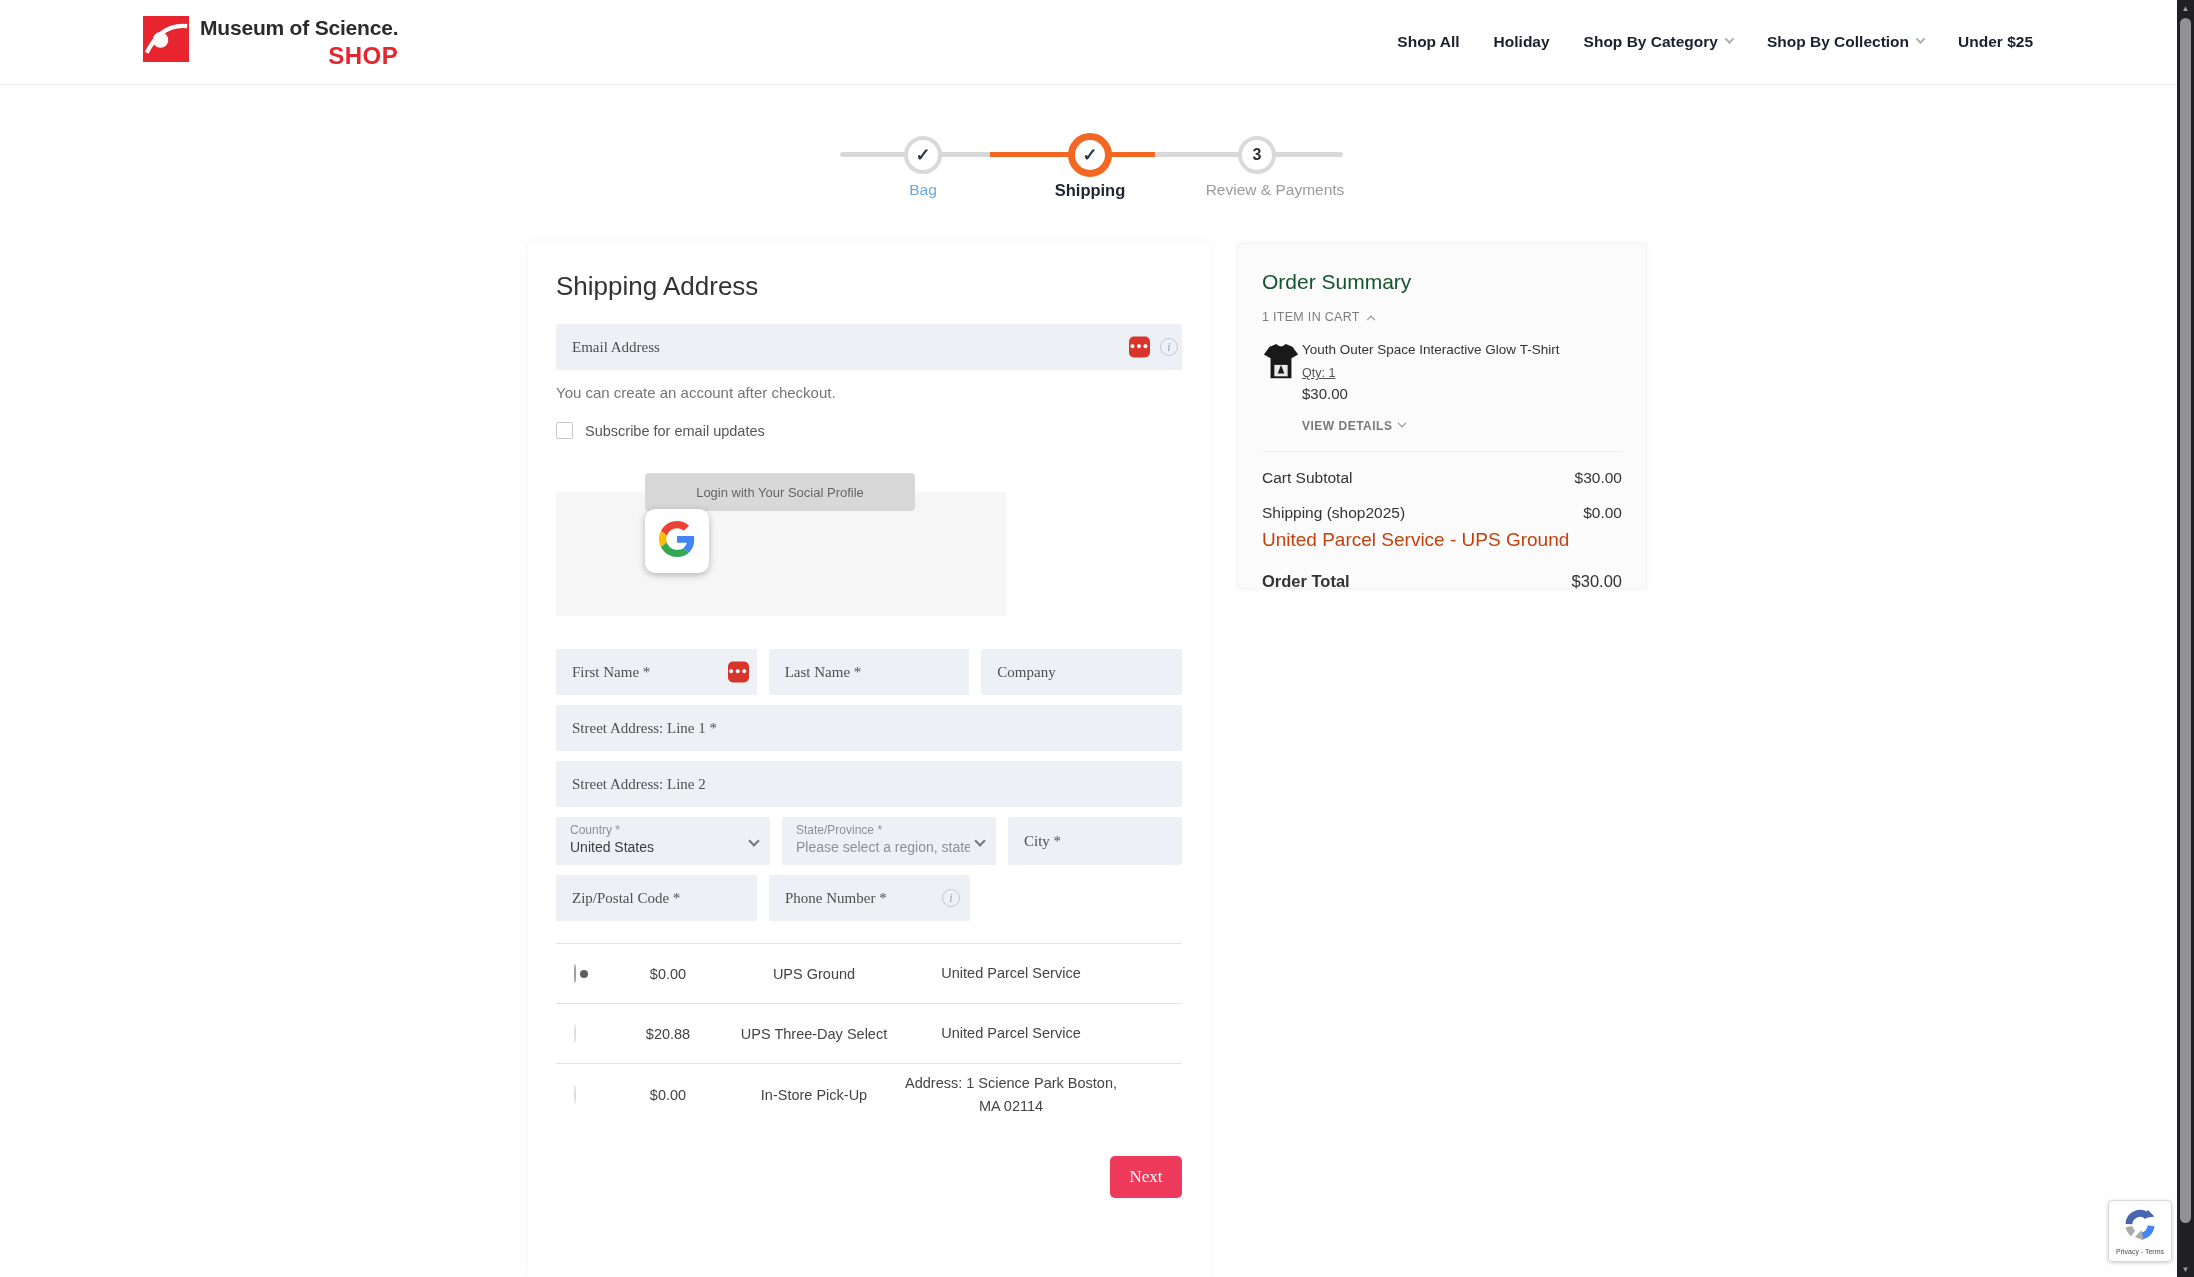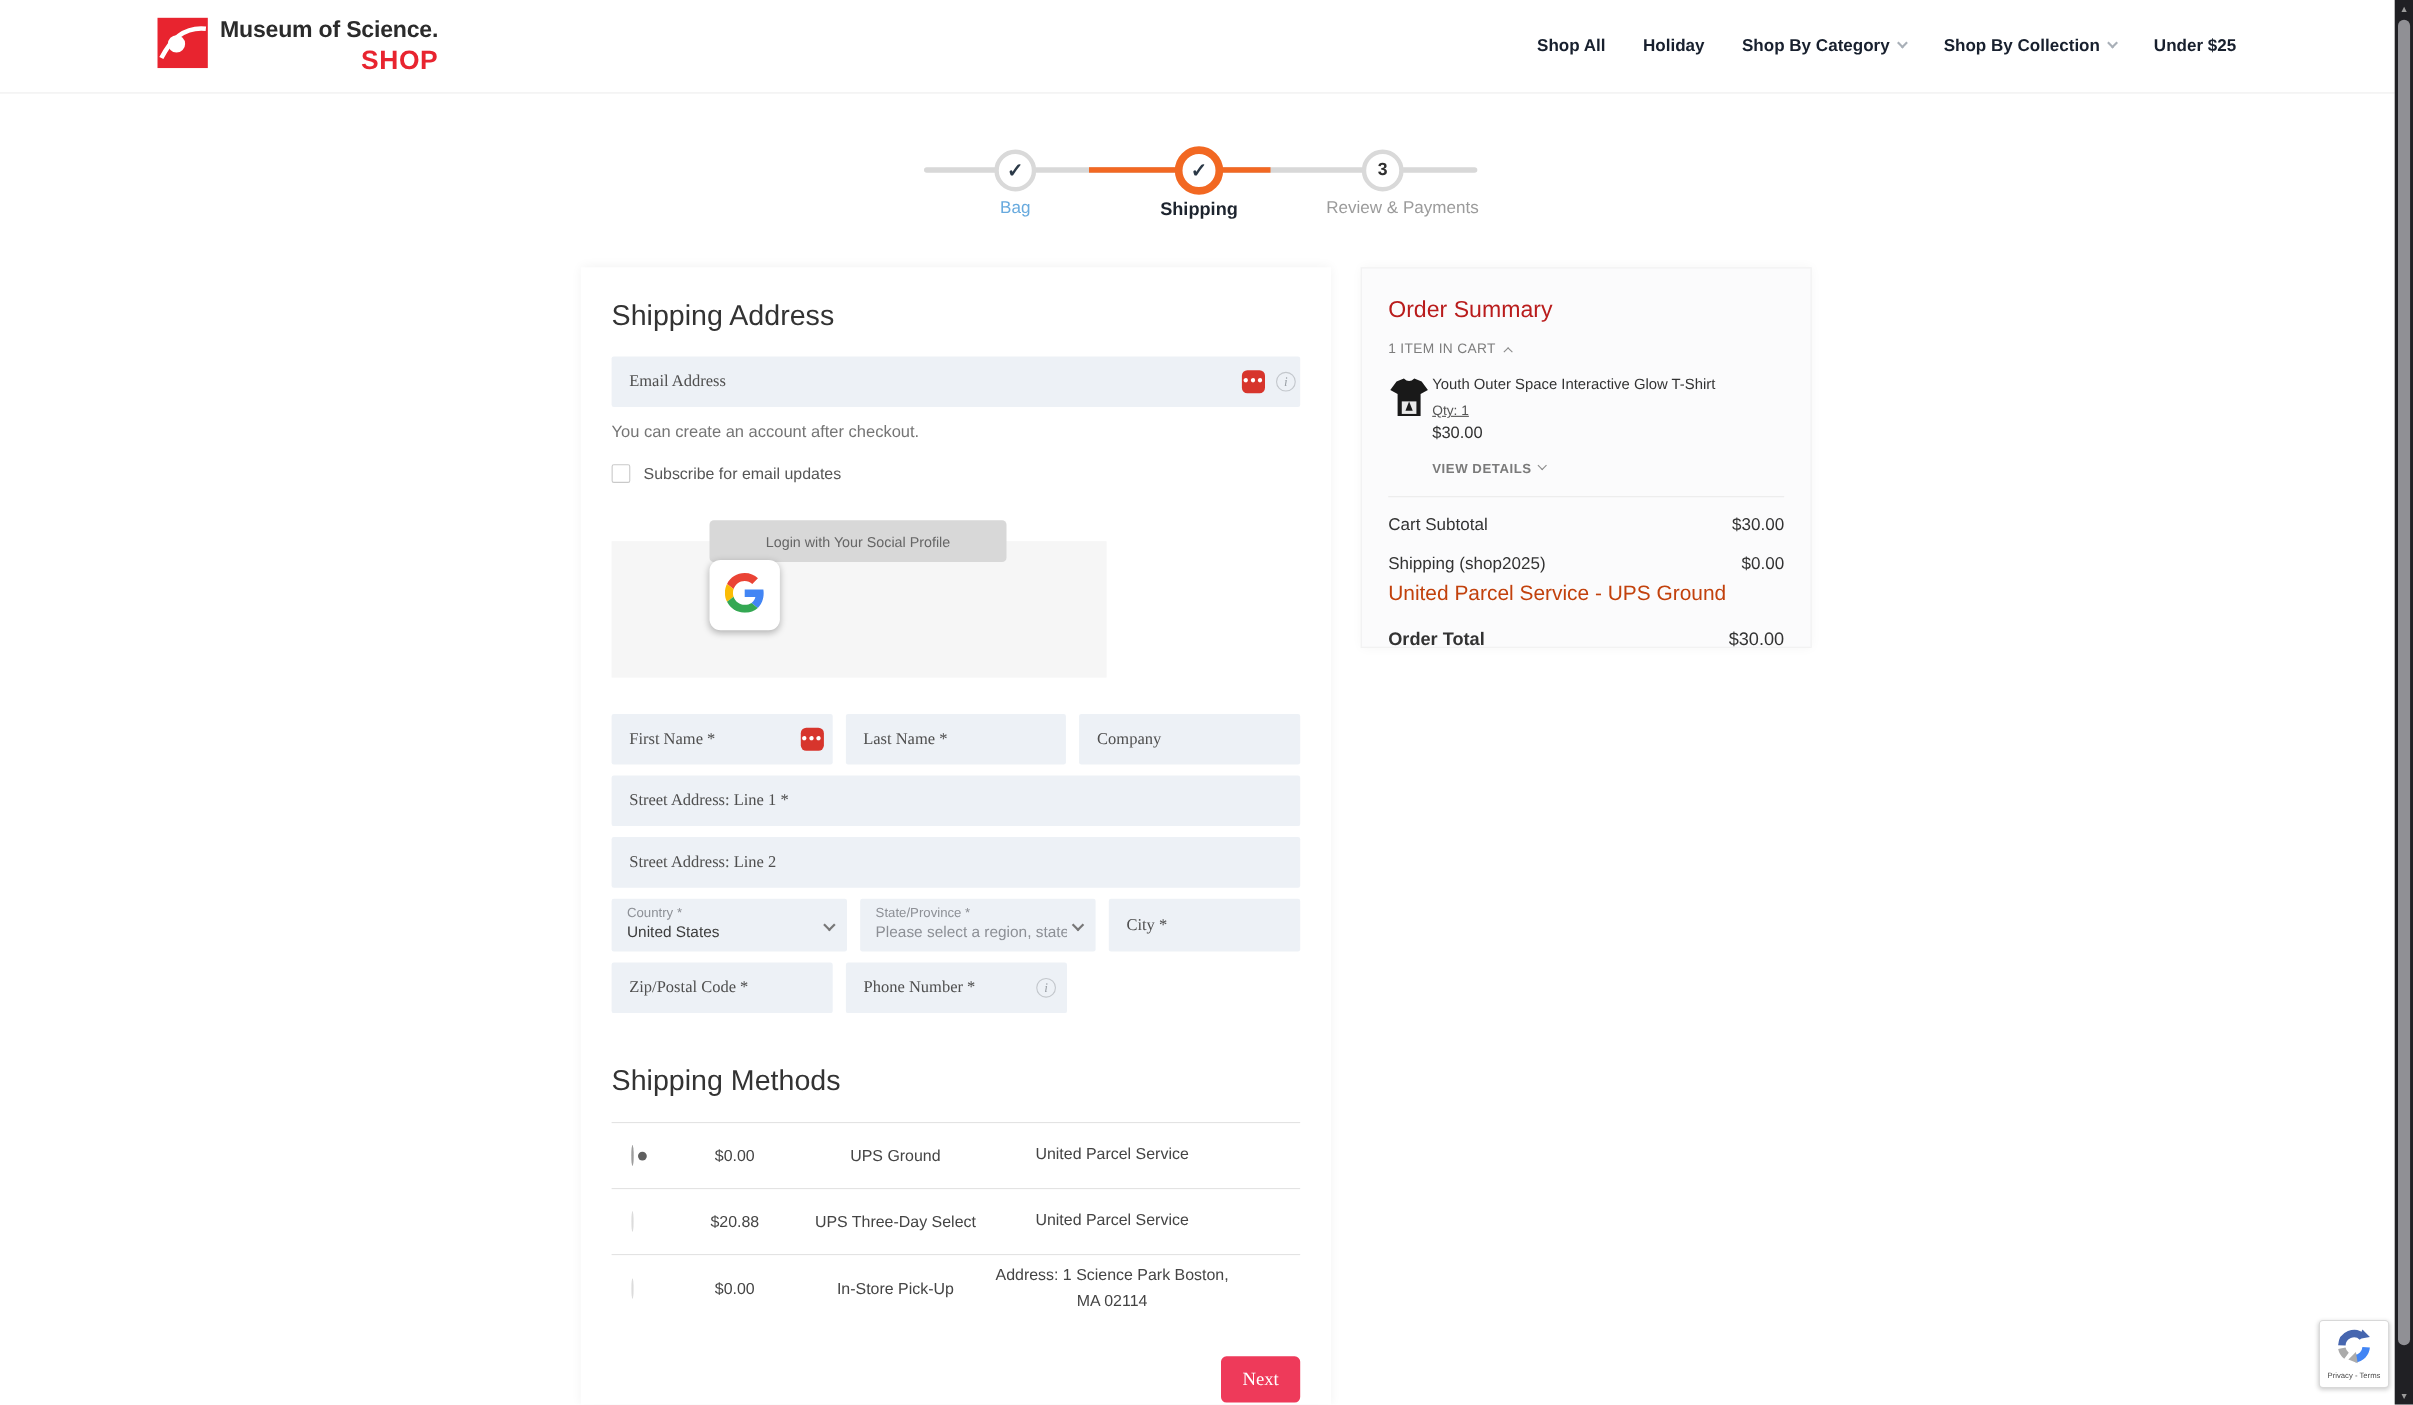--- a/index.html
+++ b/index.html
@@ -113,21 +113,21 @@
   .next-btn {
     width:72px; height:42px; background:#ee3a5a; border:none; border-radius:5px;
     color:#fff; font-family:"Liberation Serif", serif; font-size:17px; cursor:pointer;
   }
   
   .panel-summary {
     position:absolute; left:1237px; top:243px; width:410px; height:346px;
     background:#fbfbfc; border:1px solid #f1f1f1; box-shadow:0 0 10px rgba(0,0,0,0.04);
     padding:26px 24px;
   }
-  .summary-title { font-size:21px; font-weight:400; color:#b91c1c; }
+  .summary-title { font-size:21px; font-weight:400; color:#14532d; }
   .cart-count { margin-top:16px; font-size:12.5px; color:#7d7d7d; letter-spacing:0.3px; display:flex; align-items:center; gap:8px; cursor:pointer; }
   .caret-up { width:6px; height:6px; border-right:1.5px solid #8a8a8a; border-bottom:1.5px solid #8a8a8a; transform:rotate(-135deg) translate(-2px,-2px); display:inline-block; }
   .caret-down { width:6px; height:6px; border-right:1.5px solid #8a8a8a; border-bottom:1.5px solid #8a8a8a; transform:rotate(45deg) translate(-2px,-2px); display:inline-block; }
   .cart-item { display:flex; gap:2px; margin-top:18px; }
   .item-thumb { width:38px; height:42px; flex:0 0 38px; }
   .item-name { font-size:13.5px; color:#333; }
   .item-qty { font-size:12.5px; color:#555; margin-top:9px;text-decoration:underline; }
   .item-price { font-size:15px; color:#333; margin-top:5px; }
   .view-details { margin-top:17px; font-size:12px; color:#7a7a7a; letter-spacing:0.5px; display:flex; align-items:center; gap:7px; cursor:pointer; font-weight:bold; }
   .summary-divider { border-top:1px solid #ececec; margin-top:18px; }
@@ -275,21 +275,20 @@
   <div class="zip-row">
     <div class="field">
       <input type="text" placeholder="Zip/Postal Code *" style="">
     </div>
     <div class="field">
       <input type="text" style="padding-right: 34px;" placeholder="Phone Number *">
       <span class="info-icon" style="right:10px;">i</span>
     </div>
   </div>
 
-  <div class="section-title methods-title">Shipping Methods</div>
   <div class="methods-table">
     <div class="method-row">
       <span class="col-radio"><span class="radio checked"></span></span>
       <span class="col-price">$0.00</span>
       <span class="col-method">UPS Ground</span>
       <span class="col-carrier">United Parcel Service</span>
     </div>
     <div class="method-row">
       <span class="col-radio"><span class="radio"></span></span>
       <span class="col-price">$20.88</span>

